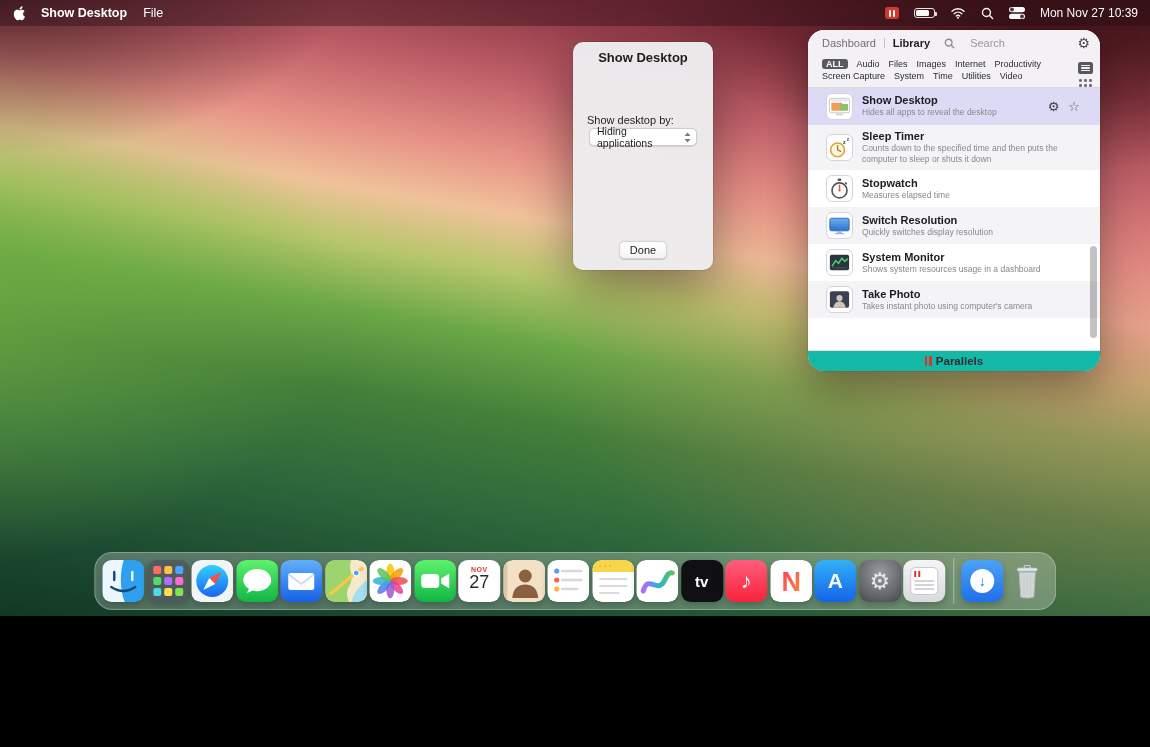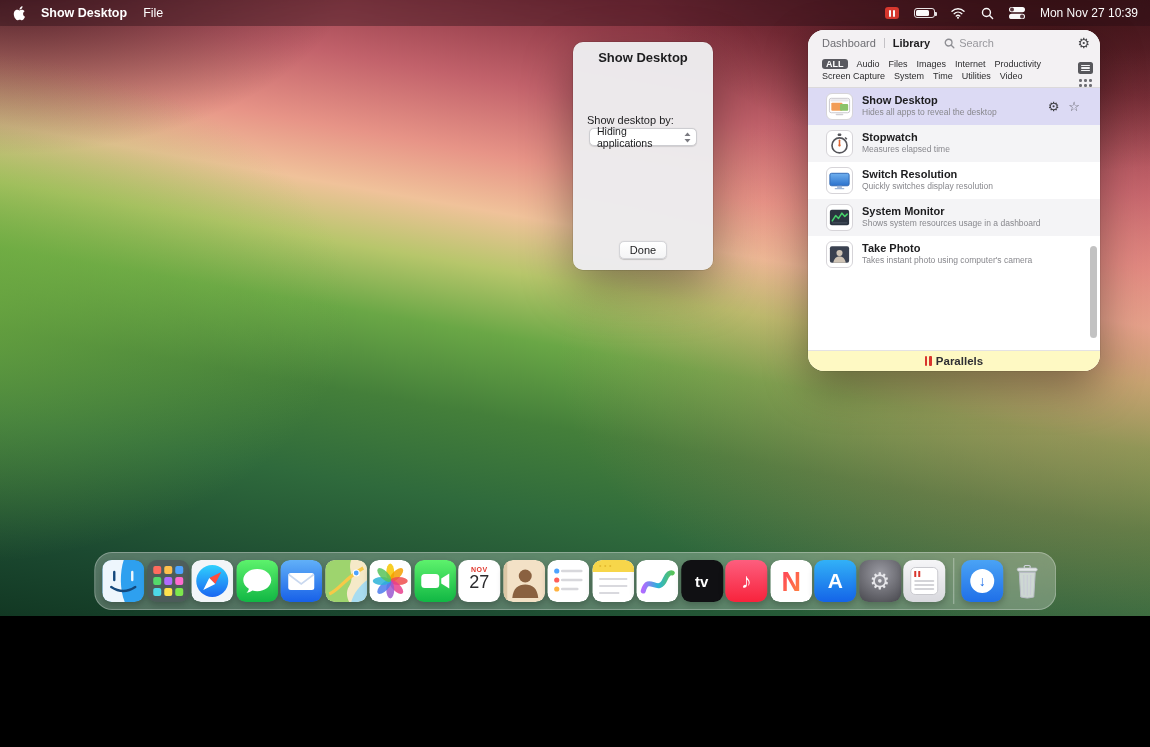--- a/index.html
+++ b/index.html
@@ -58,21 +58,21 @@
   .panel{
     position:absolute; left:808px; top:30px; width:292px; height:341px;
     border-radius:16px; background:#fff; overflow:hidden;
     box-shadow:0 16px 44px rgba(0,0,0,.38), 0 0 0 .5px rgba(0,0,0,.15);
   }
   .panel-header{ background:#f3f1f3; border-bottom:1px solid #dbd9db; position:relative; }
   .ph-row1{ display:flex; align-items:center; height:26px; padding:0 10px 0 14px; }
   .tab{ font-size:11px; color:#6e6e73; cursor:default; }
   .tab.active{ color:#1d1d1f; font-weight:700; }
   .tab-div{ width:1px; height:10px; background:#c4c2c6; margin:0 8px; }
-  .ph-search{ display:flex; align-items:center; gap:4px; margin-left:14px; flex:1; }
+  .ph-search{ display:flex; align-items:center; gap:15px; margin-left:14px; flex:1; }
   .ph-search input{ border:none; background:transparent; outline:none; font-size:11px; width:80px; color:#333; }
   .ph-search input::placeholder{ color:#98989d; }
   .ph-gear{ font-size:14px; color:#48484c; line-height:1; cursor:default; }
   .ph-cats{ padding:1px 30px 6px 14px; }
   .cat-line{ display:flex; align-items:center; gap:9px; margin-top:2px; }
   .cat{ font-size:9px; color:#2c2c2e; cursor:default; white-space:nowrap; }
   .cat.active{ background:#59595f; color:#fff; border-radius:3px; padding:0px 4px; font-weight:700; }
   .view-toggles{ position:absolute; right:7px; top:32px; display:flex; flex-direction:column; gap:4px; align-items:center; }
   .vt-list{ width:15px; height:12px; background:#58585c; border-radius:2.5px; display:flex; flex-direction:column; justify-content:center; gap:1.5px; padding:0 3px; }
   .vt-list i{ display:block; height:1.3px; background:#f2f2f4; border-radius:1px; }
@@ -86,21 +86,21 @@
   .tool-icon{ width:27px; height:27px; border-radius:6px; background:#fff; border:1px solid #d6d4d8; flex:none; margin-right:9px; overflow:hidden; }
   .tool-text{ flex:1; min-width:0; }
   .tool-title{ font-size:11px; font-weight:700; color:#1c1c1e; }
   .tool-desc{ font-size:8.5px; color:#88888d; line-height:1.3; margin-top:1px; }
   .tool-actions{ display:flex; align-items:center; gap:9px; margin-left:8px; margin-right:6px; }
   .tool-actions .gear{ font-size:13px; color:#3c3c40; line-height:1; }
   .tool-actions .star{ font-size:13px; color:#5c5c62; line-height:1; }
 
   .panel-footer{
     position:absolute; left:0; right:0; bottom:0; height:21px;
-    background:#fef9c3; border-top:1px solid #e4e2e4;
+    background:#14b8a6; border-top:1px solid #e4e2e4;
     display:flex; align-items:center; justify-content:center; gap:4px;
   }
   .pf-bars{ display:flex; gap:2px; }
   .pf-bars i{ display:block; width:2.5px; height:10px; background:#d9352c; border-radius:1px; }
   .pf-name{ font-size:11.5px; font-weight:700; color:#2f2f33; }
   .panel-scrollbar{ position:absolute; right:3px; top:216px; width:7px; height:92px; border-radius:4px; background:rgba(0,0,0,.24); }
 
   
   .dock{
     position:absolute; left:50%; transform:translateX(-50%); bottom:6px;
@@ -259,20 +259,35 @@
         <div class="tool-text">
           <div class="tool-title">Show Desktop</div>
           <div class="tool-desc">Hides all apps to reveal the desktop</div>
         </div>
         <div class="tool-actions">
           <span class="gear">⚙</span>
           <span class="star">☆</span>
         </div>
       </div>
 
+      <div class="tool-row">
+        <div class="tool-icon">
+          <svg viewBox="0 0 26 26" width="25" height="25">
+              <circle cx="11" cy="15.5" r="7.2" fill="#fdf4de" stroke="#d9a43b" stroke-width="1.6"></circle>
+              <line x1="11" y1="15.5" x2="11" y2="11" stroke="#b07d20" stroke-width="1.4" stroke-linecap="round"></line>
+              <line x1="11" y1="15.5" x2="14.3" y2="17" stroke="#b07d20" stroke-width="1.4" stroke-linecap="round"></line>
+              <text x="16.5" y="9.5" font-size="6.5" font-weight="bold" fill="#4a4a4e">z</text>
+              <text x="20.5" y="5.8" font-size="5" font-weight="bold" fill="#4a4a4e">z</text>
+            </svg>
+        </div>
+        <div class="tool-text">
+          <div class="tool-title">Sleep Timer</div>
+          <div class="tool-desc">Counts down to the specified time and then puts the computer to sleep or shuts it down</div>
+        </div>
+      </div>
 
       <div class="tool-row">
         <div class="tool-icon">
           <svg viewBox="0 0 26 26" width="25" height="25">
               <rect x="11.2" y="2.6" width="3.6" height="2.6" rx=".8" fill="#55555a"></rect>
               <line x1="18.8" y1="6.8" x2="20.6" y2="8.6" stroke="#55555a" stroke-width="1.6"></line>
               <circle cx="13" cy="15" r="7.8" fill="#fff" stroke="#55555a" stroke-width="1.7"></circle>
               <line x1="13" y1="15" x2="13" y2="9.6" stroke="#e0662f" stroke-width="1.6" stroke-linecap="round"></line>
               <circle cx="13" cy="15" r="1.2" fill="#e0662f"></circle>
             </svg>

